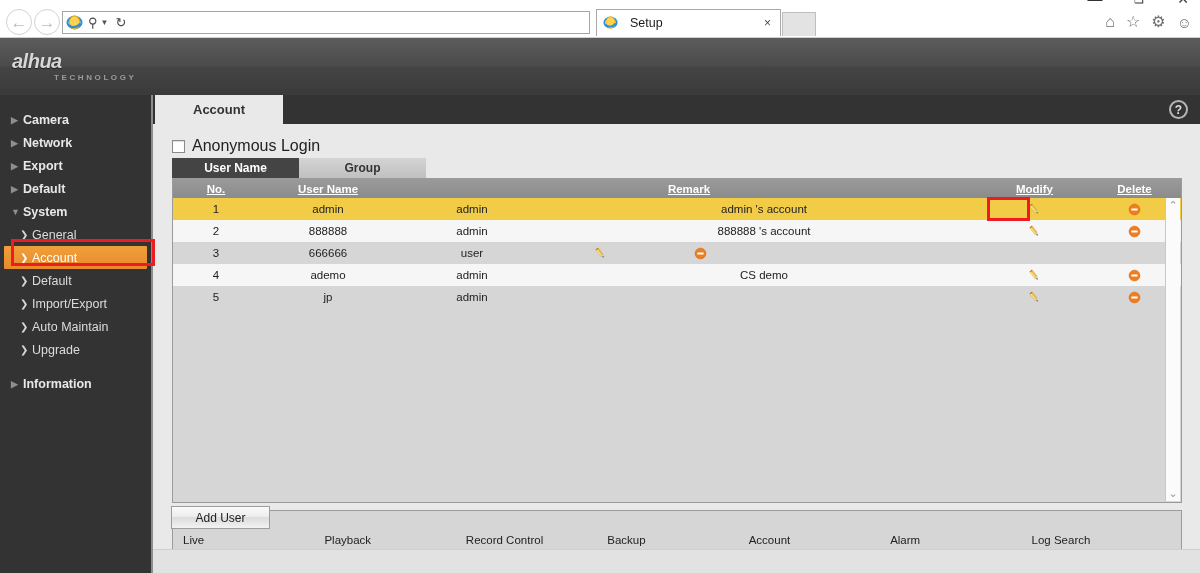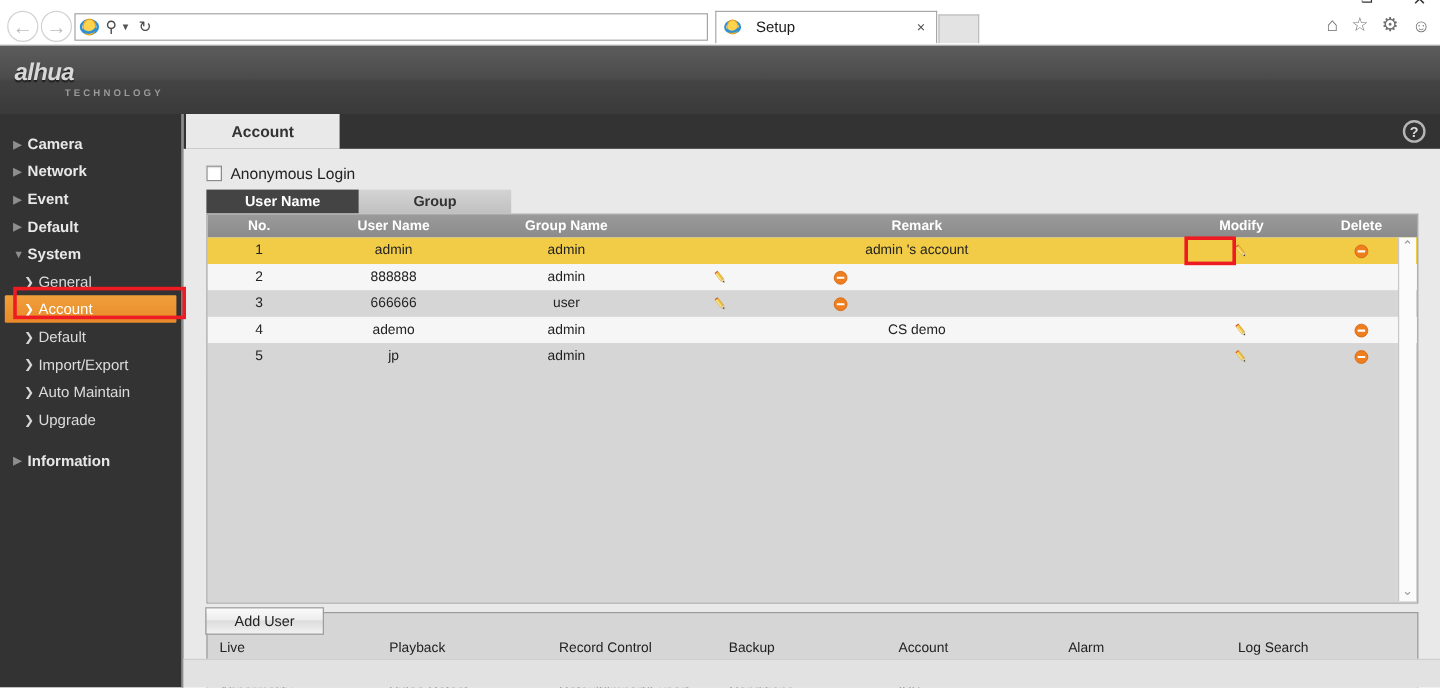--- a/index.html
+++ b/index.html
@@ -159,40 +159,40 @@
   .panel-area { position: absolute; left: 0; top: 29px; width: 1047px; height: 449px; }
 
   .anon-row {
     position: absolute; left: 19px; top: 13px;
     display: flex; align-items: center; gap: 7px;
   }
   .chkbox {
     width: 13px; height: 13px; background: #ffffff;
     border: 1px solid #8b8b8b; box-shadow: inset 0 1px 1px rgba(0,0,0,.13);
   }
-  .anon-label { font-size: 13px; color: #222; }
+  .anon-label { font-size: 16px; color: #222; }
 
   .sub-tabs { position: absolute; left: 19px; top: 34px; display: flex; }
   .sub-tab {
     width: 127px; height: 20px; display: flex; align-items: center; justify-content: center;
     font-size: 12px; font-weight: bold; color: #333;
     background: linear-gradient(to bottom,#d4d4d4,#c0c0c0);
   }
   .sub-tab.active { background: #444444; color: #ffffff; }
 
   
   .table-panel {
     position: absolute; left: 19px; top: 54px; width: 1010px; height: 325px;
     border: 1px solid #9b9b9b; background: #f4f4f4;
     display: flex; flex-direction: column; overflow: hidden;
   }
   .tbl-header {
     display: flex; height: 19px; flex: none;
     background: linear-gradient(to bottom,#9a9a9a,#8b8b8b);
-    color: #ffffff; font-size: 11.5px; font-weight: bold;
+    color: #ffffff; font-size: 11.5px; font-weight: bold; text-decoration: underline;
   }
   .tbl-body { flex: 1; display: flex; flex-direction: column; background: #d6d6d6; }
   .tbl-row { display: flex; height: 22px; font-size: 11.5px; color: #222; align-items: center; }
   .tbl-row.even { background: #d6d6d6; }
   .tbl-row.odd  { background: #f6f6f6; }
   .tbl-row.sel  { background: #f2cc47; }
   .tbl-filler   { flex: 1; background: #d6d6d6; }
   .c { display: flex; align-items: center; justify-content: center; height: 100%; }
   .c-no     { width: 86px; }
   .c-user   { width: 138px; }
@@ -315,21 +315,21 @@
         <div class="side-item top">
           <span class="arrow-r">▶</span>
           <span>Camera</span>
         </div>
         <div class="side-item top">
           <span class="arrow-r">▶</span>
           <span>Network</span>
         </div>
         <div class="side-item top">
           <span class="arrow-r">▶</span>
-          <span>Event</span>
+          <span>Export</span>
         </div>
         <div class="side-item top">
           <span class="arrow-r">▶</span>
           <span>Default</span>
         </div>
         <div class="side-item top expanded">
           <span class="arrow-r">▼</span>
           <span>System</span>
         </div>
         <div class="side-item sub">
@@ -379,21 +379,20 @@
 
       <div class="sub-tabs" id="sub-tabs">
           <div class="sub-tab active">User Name</div>
           <div class="sub-tab">Group</div>
         </div>
 
       <div class="table-panel">
         <div class="tbl-header" id="tbl-header">
             <div class="c c-no">No.</div>
             <div class="c c-user">User Name</div>
-            <div class="c c-group">Group Name</div>
             <div class="c c-remark">Remark</div>
             <div class="c c-modify">Modify</div>
             <div class="c c-delete">Delete</div>
           </div>
         <div class="tbl-body" id="tbl-body">
             <div class="tbl-row sel">
               <div class="c c-no">1</div>
               <div class="c c-user">admin</div>
               <div class="c c-group">admin</div>
               <div class="c c-remark">admin 's account</div>
@@ -412,20 +411,21 @@
                 <svg class="trash" viewBox="0 0 16 16">
                   <circle cx="8" cy="8" r="6.6" fill="#ef7e1f" stroke="#d2620c" stroke-width="0.8"></circle>
                   <rect x="4.1" y="6.9" width="7.8" height="2.2" rx="0.4" fill="#ffffff"></rect>
                 </svg>
               </div>
             </div>
             <div class="tbl-row odd">
               <div class="c c-no">2</div>
               <div class="c c-user">888888</div>
               <div class="c c-group">admin</div>
+              <div class="c c-remark">888888 's account</div>
               <div class="c c-modify">
                 <svg class="pencil" viewBox="0 0 16 16">
                   <g transform="rotate(-38 8 8)">
                     <rect x="6.2" y="1.2" width="3.6" height="9.4" fill="#f2c13c" stroke="#c79a1e" stroke-width="0.6"></rect>
                     <rect x="6.2" y="1.2" width="1.6" height="9.4" fill="#fbe08a"></rect>
                     <rect x="6.2" y="0.3" width="3.6" height="1.3" fill="#e05a2b"></rect>
                     <polygon points="6.2,10.6 9.8,10.6 8,14.2" fill="#f5e2bb" stroke="#b9a277" stroke-width="0.4"></polygon>
                     <polygon points="7.1,12.5 8.9,12.5 8,14.2" fill="#2a2a2a"></polygon>
                   </g>
                 </svg>

